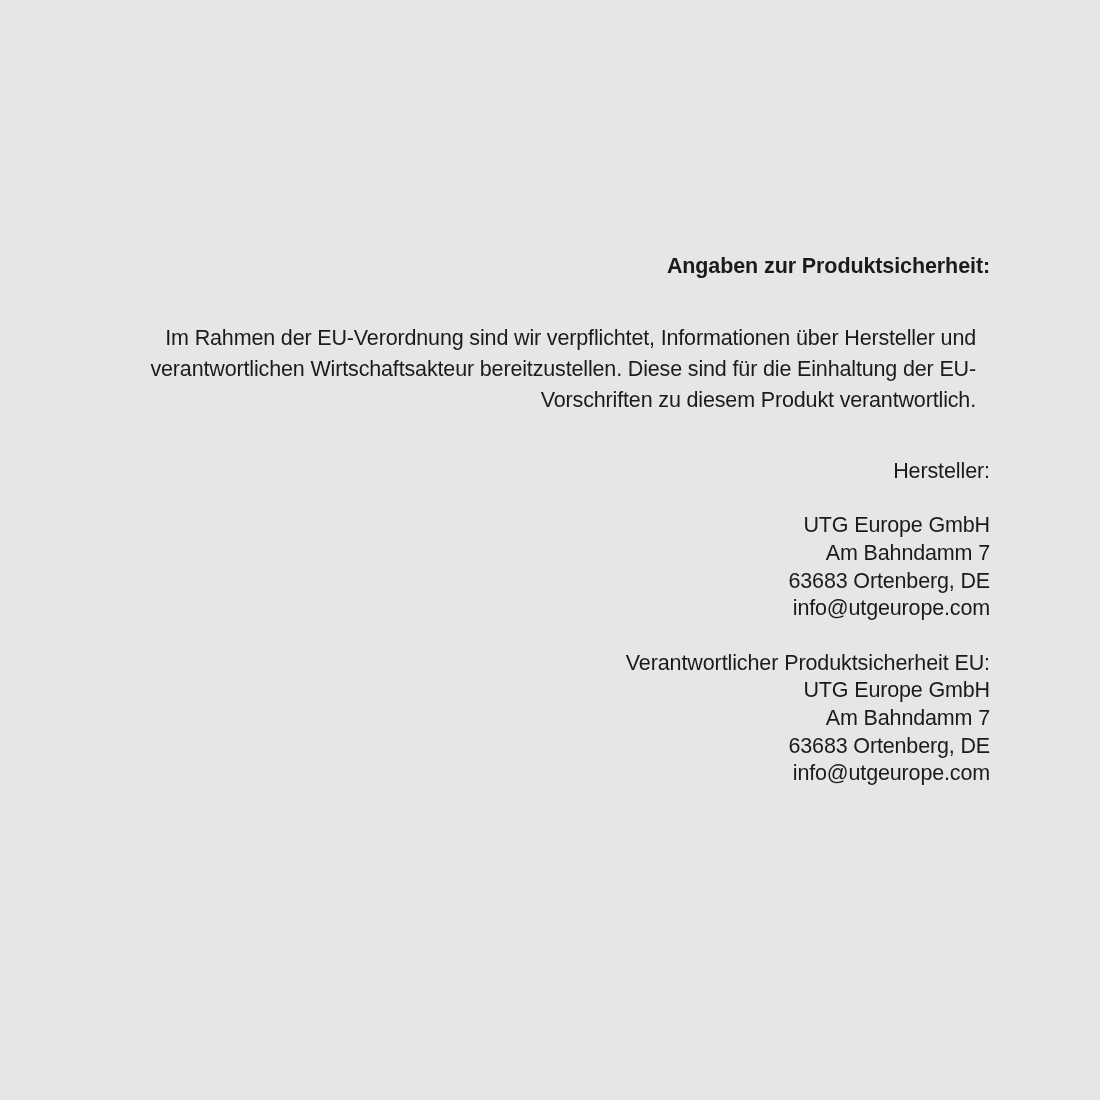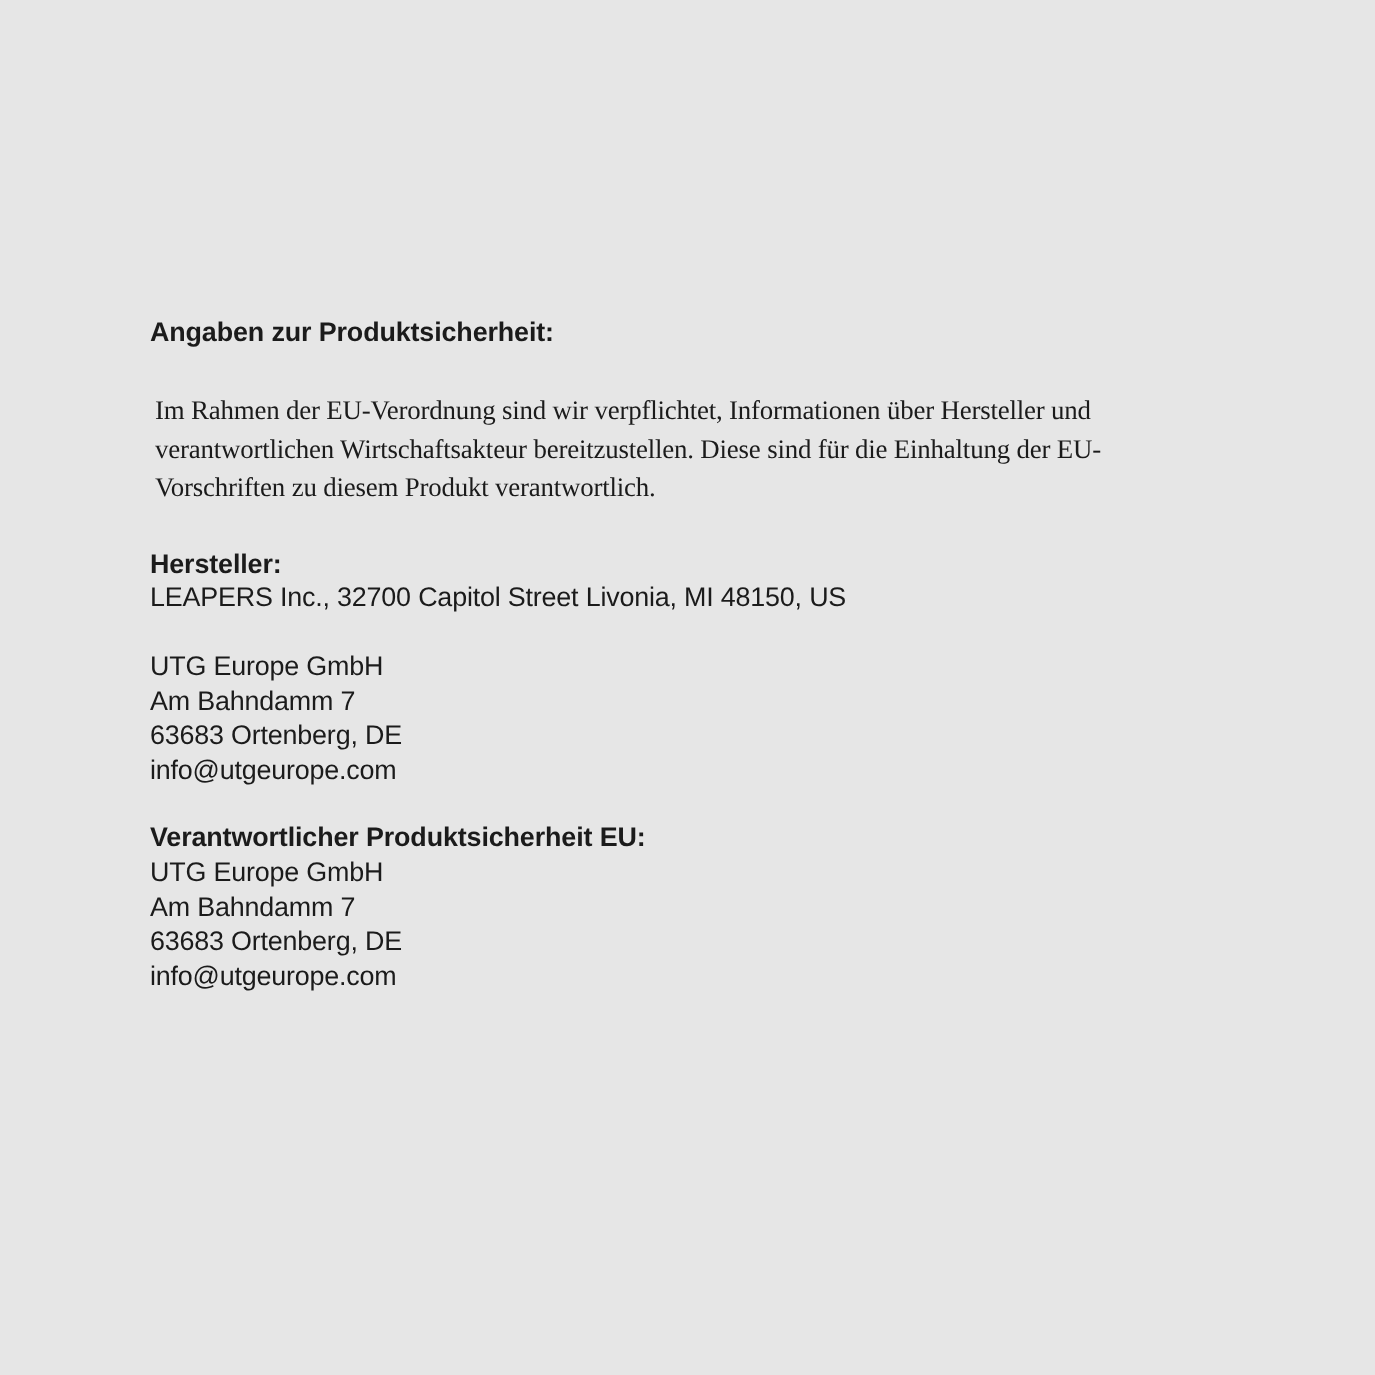--- a/index.html
+++ b/index.html
@@ -18,41 +18,41 @@
     position: relative;
     width: 1100px;
     height: 1100px;
     box-sizing: border-box;
   }
   .content {
     position: absolute;
     left: 120px;
     top: 252px;
     width: 870px;
+    text-align: right;
   }
   .heading {
     font-weight: 700;
     font-size: 21.5px;
     letter-spacing: -0.1px;
     line-height: 1.35;
     margin: 0;
   }
   .intro {
     font-size: 21.5px;
     line-height: 1.45;
-    margin: 4px;
+    margin: 14px;
     letter-spacing: -0.15px;
     max-width: 850px;
-    font-family: Liberation Serif, serif;
   }
   .block {
     margin: 0;
   }
   .block-title {
-    font-weight: 700;
+    font-weight: 400;
     font-size: 21.5px;
     line-height: 1.3;
     letter-spacing: -0.1px;
     margin: 0;
   }
   .block-line {
     font-size: 21.5px;
     line-height: 1.28;
     letter-spacing: -0.15px;
     margin: 0;
@@ -69,21 +69,20 @@
     <p class="heading">Angaben zur Produktsicherheit:</p>
 
     <div class="gap-intro"></div>
 
     <p class="intro">Im Rahmen der EU-Verordnung sind wir verpflichtet, Informationen über Hersteller und verantwortlichen Wirtschaftsakteur bereitzustellen. Diese sind für die Einhaltung der EU-Vorschriften zu diesem Produkt verantwortlich.</p>
 
     <div class="gap-section"></div>
 
     <div class="block">
       <p class="block-title">Hersteller:</p>
-      <p class="block-line">LEAPERS Inc., 32700 Capitol Street Livonia, MI 48150, US</p>
     </div>
 
     <div class="gap-section"></div>
 
     <div class="block">
       <p class="block-line">UTG Europe GmbH</p>
       <p class="block-line">Am Bahndamm 7</p>
       <p class="block-line">63683 Ortenberg, DE</p>
       <p class="block-line">info@utgeurope.com</p>
     </div>

